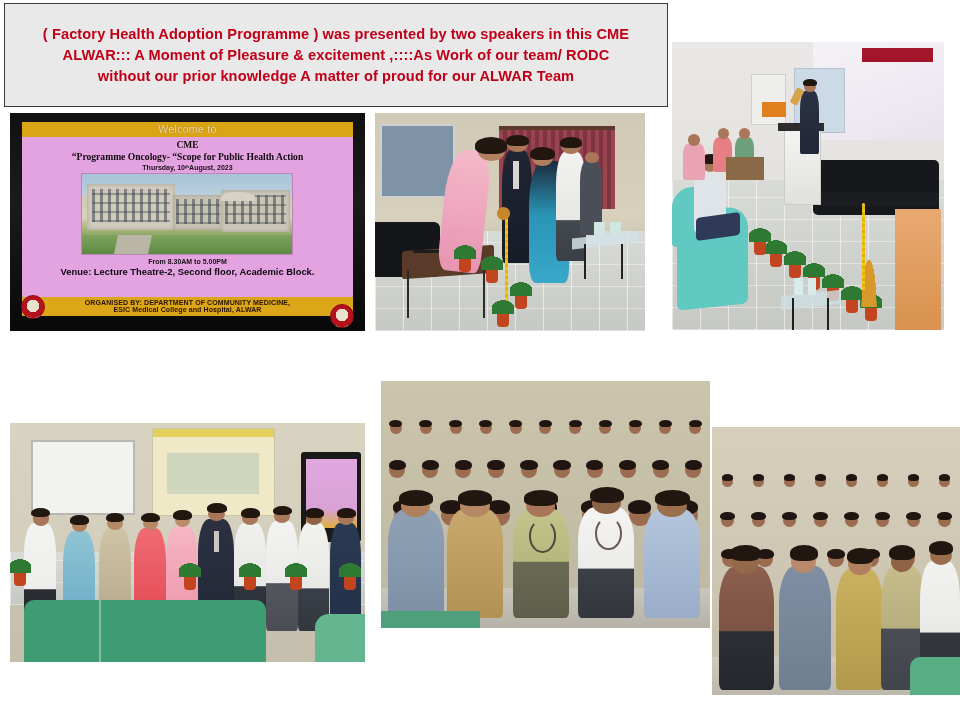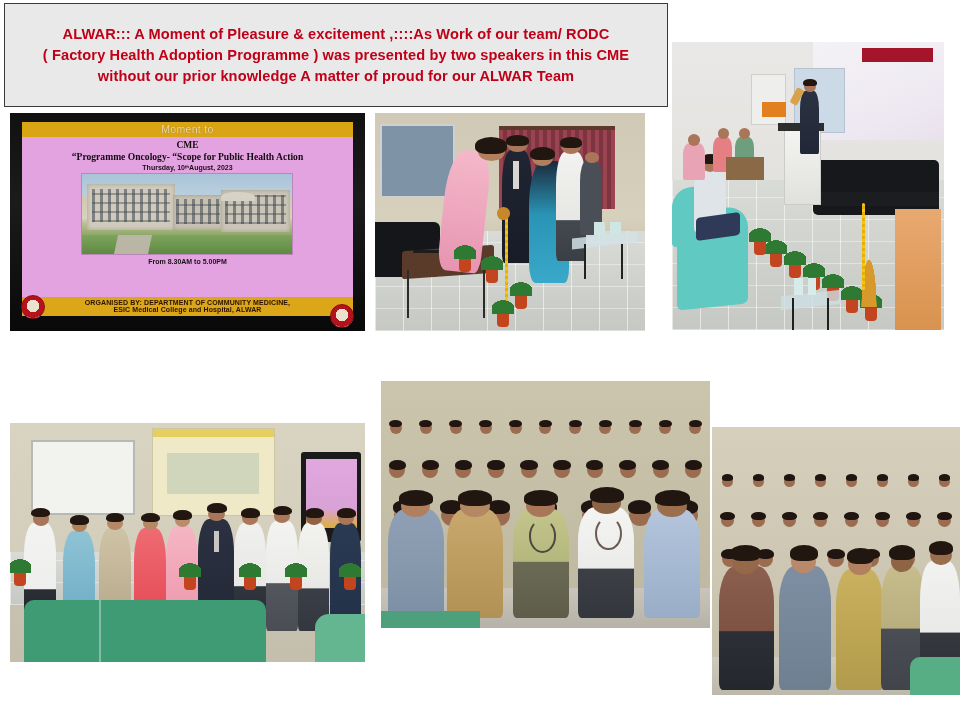--- a/index.html
+++ b/index.html
@@ -195,42 +195,43 @@
   .fig .h::before { content:""; position:absolute; left:-4%; top:-14%; width:108%; height:62%; border-radius:50% 50% 40% 40%; background:#201510; }
   .fig .b { width:150%; height:150%; margin-left:-25%; border-radius:44% 44% 8% 8%; margin-top:-6%; }
   .plant { position:absolute; bottom:0; width:12px; height:16px; background:#c2451f; border-radius:2px 2px 4px 4px; }
   .plant::before { content:""; position:absolute; left:-5px; bottom:13px; width:22px; height:20px; background:radial-gradient(circle at 50% 100%, #2f7a33 0 60%, transparent 61%); }
   .garland { position:absolute; background: repeating-linear-gradient(180deg,#f2c421 0 3px,#e8b000 3px 6px); width:3px; border-radius:2px; }
 </style>
 </head>
 <body>
 
 <div class="banner">
+  <div class="banner-line">( Factory Health Adoption Programme ) was presented by two speakers in this CME</div>
   <div class="banner-line">ALWAR:::  A  Moment of Pleasure &amp; excitement ,::::As  Work of our team/ RODC</div>
-  <div class="banner-line">( Factory Health Adoption Programme ) was presented by two speakers in this CME</div>
   <div class="banner-line">without our prior knowledge  A matter of proud for our ALWAR Team</div>
 </div>
 
 <div class="photo" id="photo-slide">
   <div class="tv-bezel"></div>
   <div class="tv-screen">
-    <div class="slide-topbar">Moment to</div>
+    <div class="slide-topbar">Welcome to</div>
     <div class="slide-body">
       <div class="slide-cme">CME</div>
       <div class="slide-title">“Programme Oncology- “Scope for Public Health Action</div>
       <div class="slide-date">Thursday, 10ᵗʰAugust, 2023</div>
       <div class="slide-photo">
         <div class="bldg" style="left:2%;top:12%;width:42%;height:58%;"></div>
         <div class="bldg" style="left:43%;top:26%;width:24%;height:44%;background:#c6c1b2;"></div>
         <div class="bldg" style="left:66%;top:20%;width:33%;height:52%;background:#cac5b6;"></div>
         <div style="position:absolute;left:66%;top:22%;width:16%;height:12%;background:#d6d2c6;border-radius:50% 50% 0 0;"></div>
         <div style="position:absolute;left:0;bottom:0;width:100%;height:24%;background:linear-gradient(180deg,#7ea45c,#5f8a43);"></div>
         <div style="position:absolute;left:16%;bottom:0;width:16%;height:24%;background:#b9b6a6;transform:skewX(-12deg);"></div>
       </div>
       <div class="slide-time">From 8.30AM to 5.00PM</div>
+      <div class="slide-venue">Venue: Lecture Theatre-2, Second floor, Academic Block.</div>
     </div>
     <div class="slide-footer">
       <span class="emblem left"></span>
       <div class="slide-footer-l1">ORGANISED BY:  DEPARTMENT OF COMMUNITY MEDICINE,</div>
       <div class="slide-footer-l2">ESIC Medical College and Hospital, ALWAR</div>
       <span class="emblem right"></span>
     </div>
   </div>
 </div>
 

